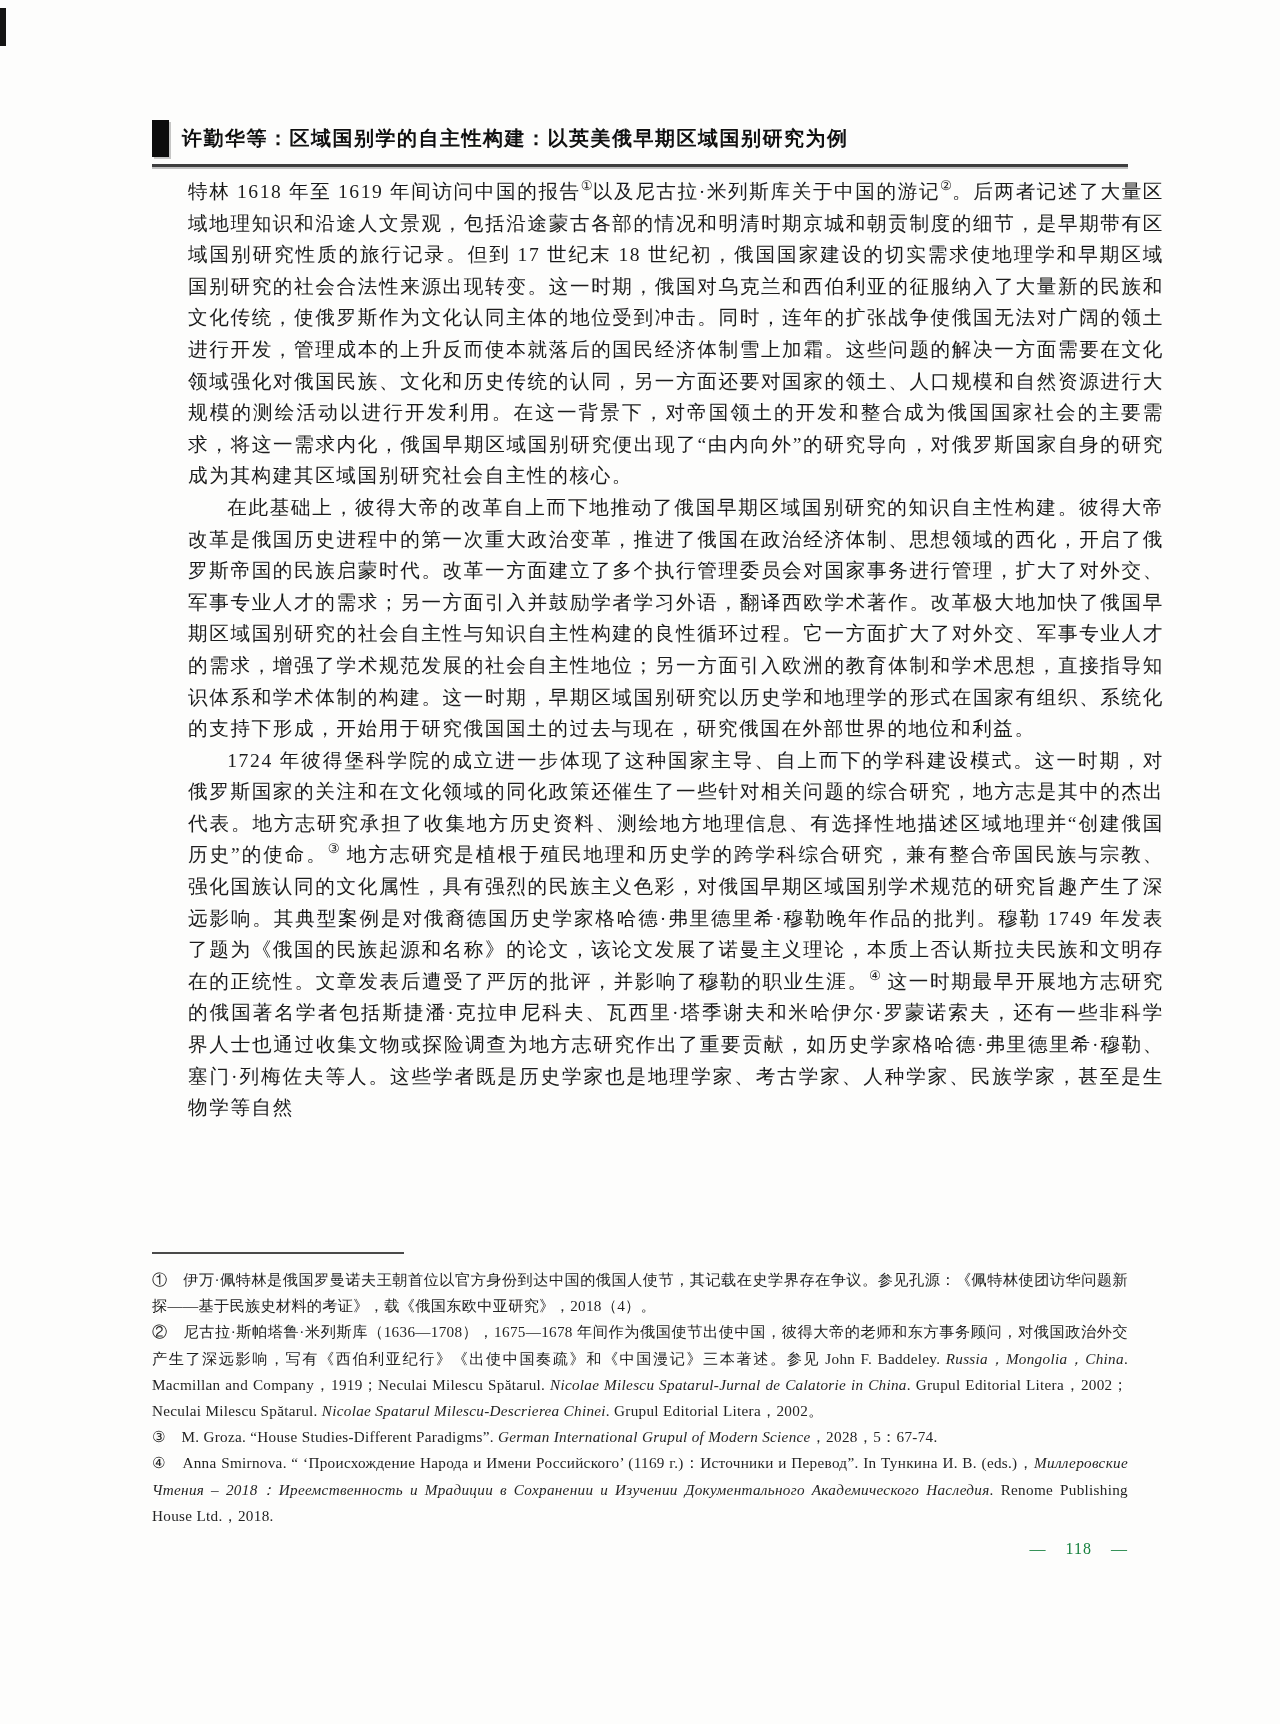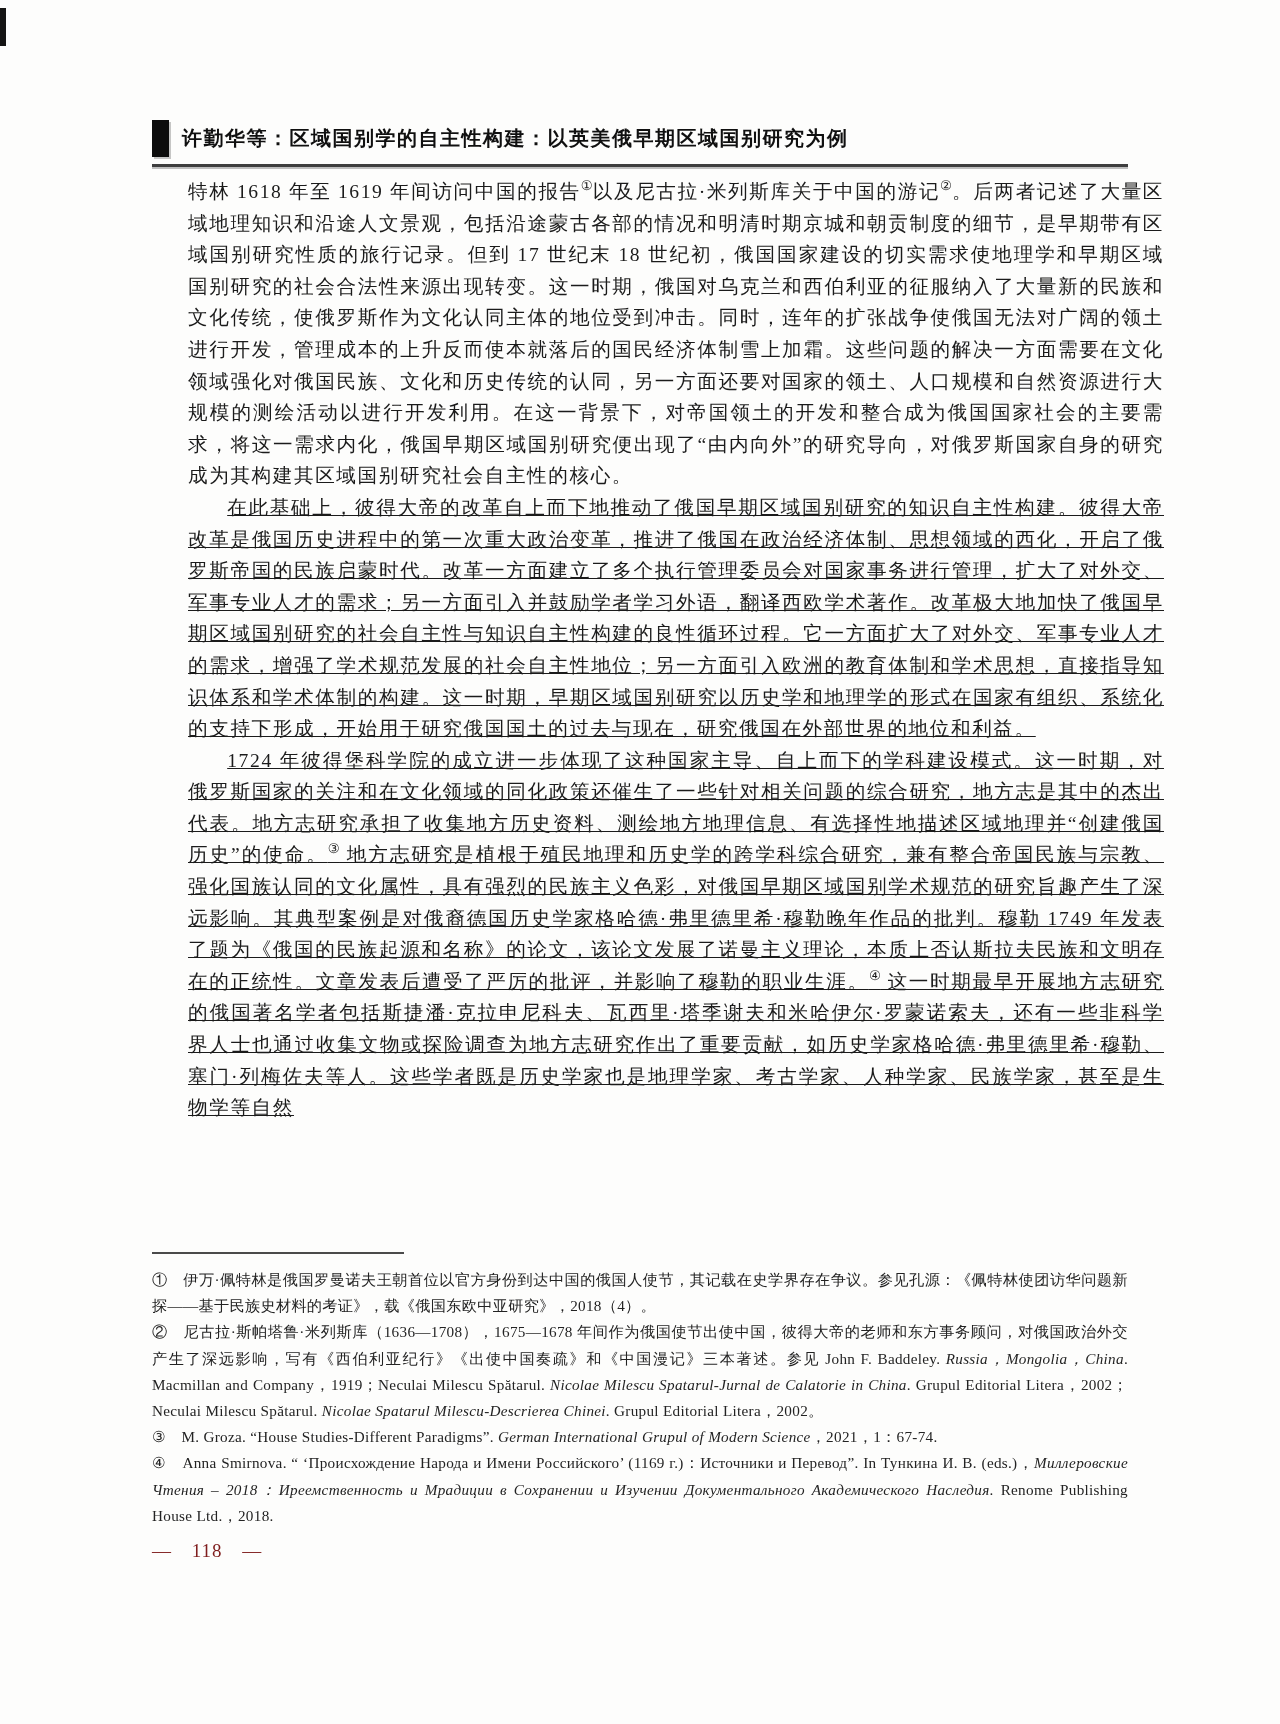--- a/index.html
+++ b/index.html
@@ -23,34 +23,34 @@
     font-family:"Liberation Sans","DejaVu Sans",sans-serif;
     font-weight:700;font-size:20px;letter-spacing:1.5px;color:#101010;
     white-space:nowrap;
   }
 
   .article-body{position:absolute;top:176px;left:0;width:100%;margin-left:36px;}
   .article-body p{
     margin:0;font-size:19.6px;line-height:31.6px;
     text-align:justify;letter-spacing:1.6px;
   }
-  .article-body p.indent{text-indent:2em;text-decoration:underline;}
+  .article-body p.indent{text-indent:2em;}
   .sup{font-size:.68em;vertical-align:super;line-height:0;letter-spacing:0;}
 
   .footnotes{position:absolute;top:1252px;left:0;width:100%;}
   .fn-rule{width:252px;height:2px;background:#4a4a4a;margin:0 0 13px 0;}
   .footnote{
     font-size:15.2px;line-height:26.2px;color:#232323;
     text-align:justify;letter-spacing:.3px;
   }
   .italic{font-style:italic;margin-top:16px;}
 
   .page-number{
     position:absolute;top:1540px;left:0;width:100%;
-    text-align:left;font-size:19px;color:#7f1d1d;
+    text-align:right;font-size:16px;color:#15803d;
     letter-spacing:1px;word-spacing:14px;
   }
 </style>
 </head>
 <body>
 
 <div class="scan-artifact"></div>
 
 <div class="page">
 
@@ -62,19 +62,19 @@
   <div class="article-body">
     <p><span>特林 1618 年至 1619 年间访问中国的报告</span><span class="sup">①</span><span>以及尼古拉·米列斯库关于中国的游记</span><span class="sup">②</span><span>。后两者记述了大量区域地理知识和沿途人文景观，包括沿途蒙古各部的情况和明清时期京城和朝贡制度的细节，是早期带有区域国别研究性质的旅行记录。但到 17 世纪末 18 世纪初，俄国国家建设的切实需求使地理学和早期区域国别研究的社会合法性来源出现转变。这一时期，俄国对乌克兰和西伯利亚的征服纳入了大量新的民族和文化传统，使俄罗斯作为文化认同主体的地位受到冲击。同时，连年的扩张战争使俄国无法对广阔的领土进行开发，管理成本的上升反而使本就落后的国民经济体制雪上加霜。这些问题的解决一方面需要在文化领域强化对俄国民族、文化和历史传统的认同，另一方面还要对国家的领土、人口规模和自然资源进行大规模的测绘活动以进行开发利用。在这一背景下，对帝国领土的开发和整合成为俄国国家社会的主要需求，将这一需求内化，俄国早期区域国别研究便出现了“由内向外”的研究导向，对俄罗斯国家自身的研究成为其构建其区域国别研究社会自主性的核心。</span></p>
     <p class="indent"><span>在此基础上，彼得大帝的改革自上而下地推动了俄国早期区域国别研究的知识自主性构建。彼得大帝改革是俄国历史进程中的第一次重大政治变革，推进了俄国在政治经济体制、思想领域的西化，开启了俄罗斯帝国的民族启蒙时代。改革一方面建立了多个执行管理委员会对国家事务进行管理，扩大了对外交、军事专业人才的需求；另一方面引入并鼓励学者学习外语，翻译西欧学术著作。改革极大地加快了俄国早期区域国别研究的社会自主性与知识自主性构建的良性循环过程。它一方面扩大了对外交、军事专业人才的需求，增强了学术规范发展的社会自主性地位；另一方面引入欧洲的教育体制和学术思想，直接指导知识体系和学术体制的构建。这一时期，早期区域国别研究以历史学和地理学的形式在国家有组织、系统化的支持下形成，开始用于研究俄国国土的过去与现在，研究俄国在外部世界的地位和利益。</span></p>
     <p class="indent"><span>1724 年彼得堡科学院的成立进一步体现了这种国家主导、自上而下的学科建设模式。这一时期，对俄罗斯国家的关注和在文化领域的同化政策还催生了一些针对相关问题的综合研究，地方志是其中的杰出代表。地方志研究承担了收集地方历史资料、测绘地方地理信息、有选择性地描述区域地理并“创建俄国历史”的使命。</span><span class="sup">③</span><span> 地方志研究是植根于殖民地理和历史学的跨学科综合研究，兼有整合帝国民族与宗教、强化国族认同的文化属性，具有强烈的民族主义色彩，对俄国早期区域国别学术规范的研究旨趣产生了深远影响。其典型案例是对俄裔德国历史学家格哈德·弗里德里希·穆勒晚年作品的批判。穆勒 1749 年发表了题为《俄国的民族起源和名称》的论文，该论文发展了诺曼主义理论，本质上否认斯拉夫民族和文明存在的正统性。文章发表后遭受了严厉的批评，并影响了穆勒的职业生涯。</span><span class="sup">④</span><span> 这一时期最早开展地方志研究的俄国著名学者包括斯捷潘·克拉申尼科夫、瓦西里·塔季谢夫和米哈伊尔·罗蒙诺索夫，还有一些非科学界人士也通过收集文物或探险调查为地方志研究作出了重要贡献，如历史学家格哈德·弗里德里希·穆勒、塞门·列梅佐夫等人。这些学者既是历史学家也是地理学家、考古学家、人种学家、民族学家，甚至是生物学等自然</span></p>
   </div>
 
   <div class="footnotes">
     <div class="fn-rule"></div>
     <div class="footnote"><span>①　伊万·佩特林是俄国罗曼诺夫王朝首位以官方身份到达中国的俄国人使节，其记载在史学界存在争议。参见孔源：《佩特林使团访华问题新探——基于民族史材料的考证》，载《俄国东欧中亚研究》，2018（4）。</span></div>
     <div class="footnote"><span>②　尼古拉·斯帕塔鲁·米列斯库（1636—1708），1675—1678 年间作为俄国使节出使中国，彼得大帝的老师和东方事务顾问，对俄国政治外交产生了深远影响，写有《西伯利亚纪行》《出使中国奏疏》和《中国漫记》三本著述。参见 John F. Baddeley. </span><span class="italic">Russia，Mongolia，China</span><span>. Macmillan and Company，1919；Neculai Milescu Spătarul. </span><span class="italic">Nicolae Milescu Spatarul-Jurnal de Calatorie in China</span><span>. Grupul Editorial Litera，2002；Neculai Milescu Spătarul. </span><span class="italic">Nicolae Spatarul Milescu-Descrierea Chinei</span><span>. Grupul Editorial Litera，2002。</span></div>
-    <div class="footnote"><span>③　M. Groza. “House Studies-Different Paradigms”. </span><span class="italic">German International Grupul of Modern Science</span><span>，2021，1：67-74.</span></div>
+    <div class="footnote"><span>③　M. Groza. “House Studies-Different Paradigms”. </span><span class="italic">German International Grupul of Modern Science</span><span>，2028，5：67-74.</span></div>
     <div class="footnote"><span>④　Anna Smirnova. “ ‘Происхождение Народа и Имени Российского’ (1169 г.)：Источники и Перевод”. In Тункина И. В. (eds.)，</span><span class="italic">Миллеровские Чтения – 2018：Иреемственность и Мрадиции в Сохранении и Изучении Документального Академического Наследия</span><span>. Renome Publishing House Ltd.，2018.</span></div>
   </div>
 
   <div class="page-number">— 118 —</div>
 
 </div>
 
 </body></html>

